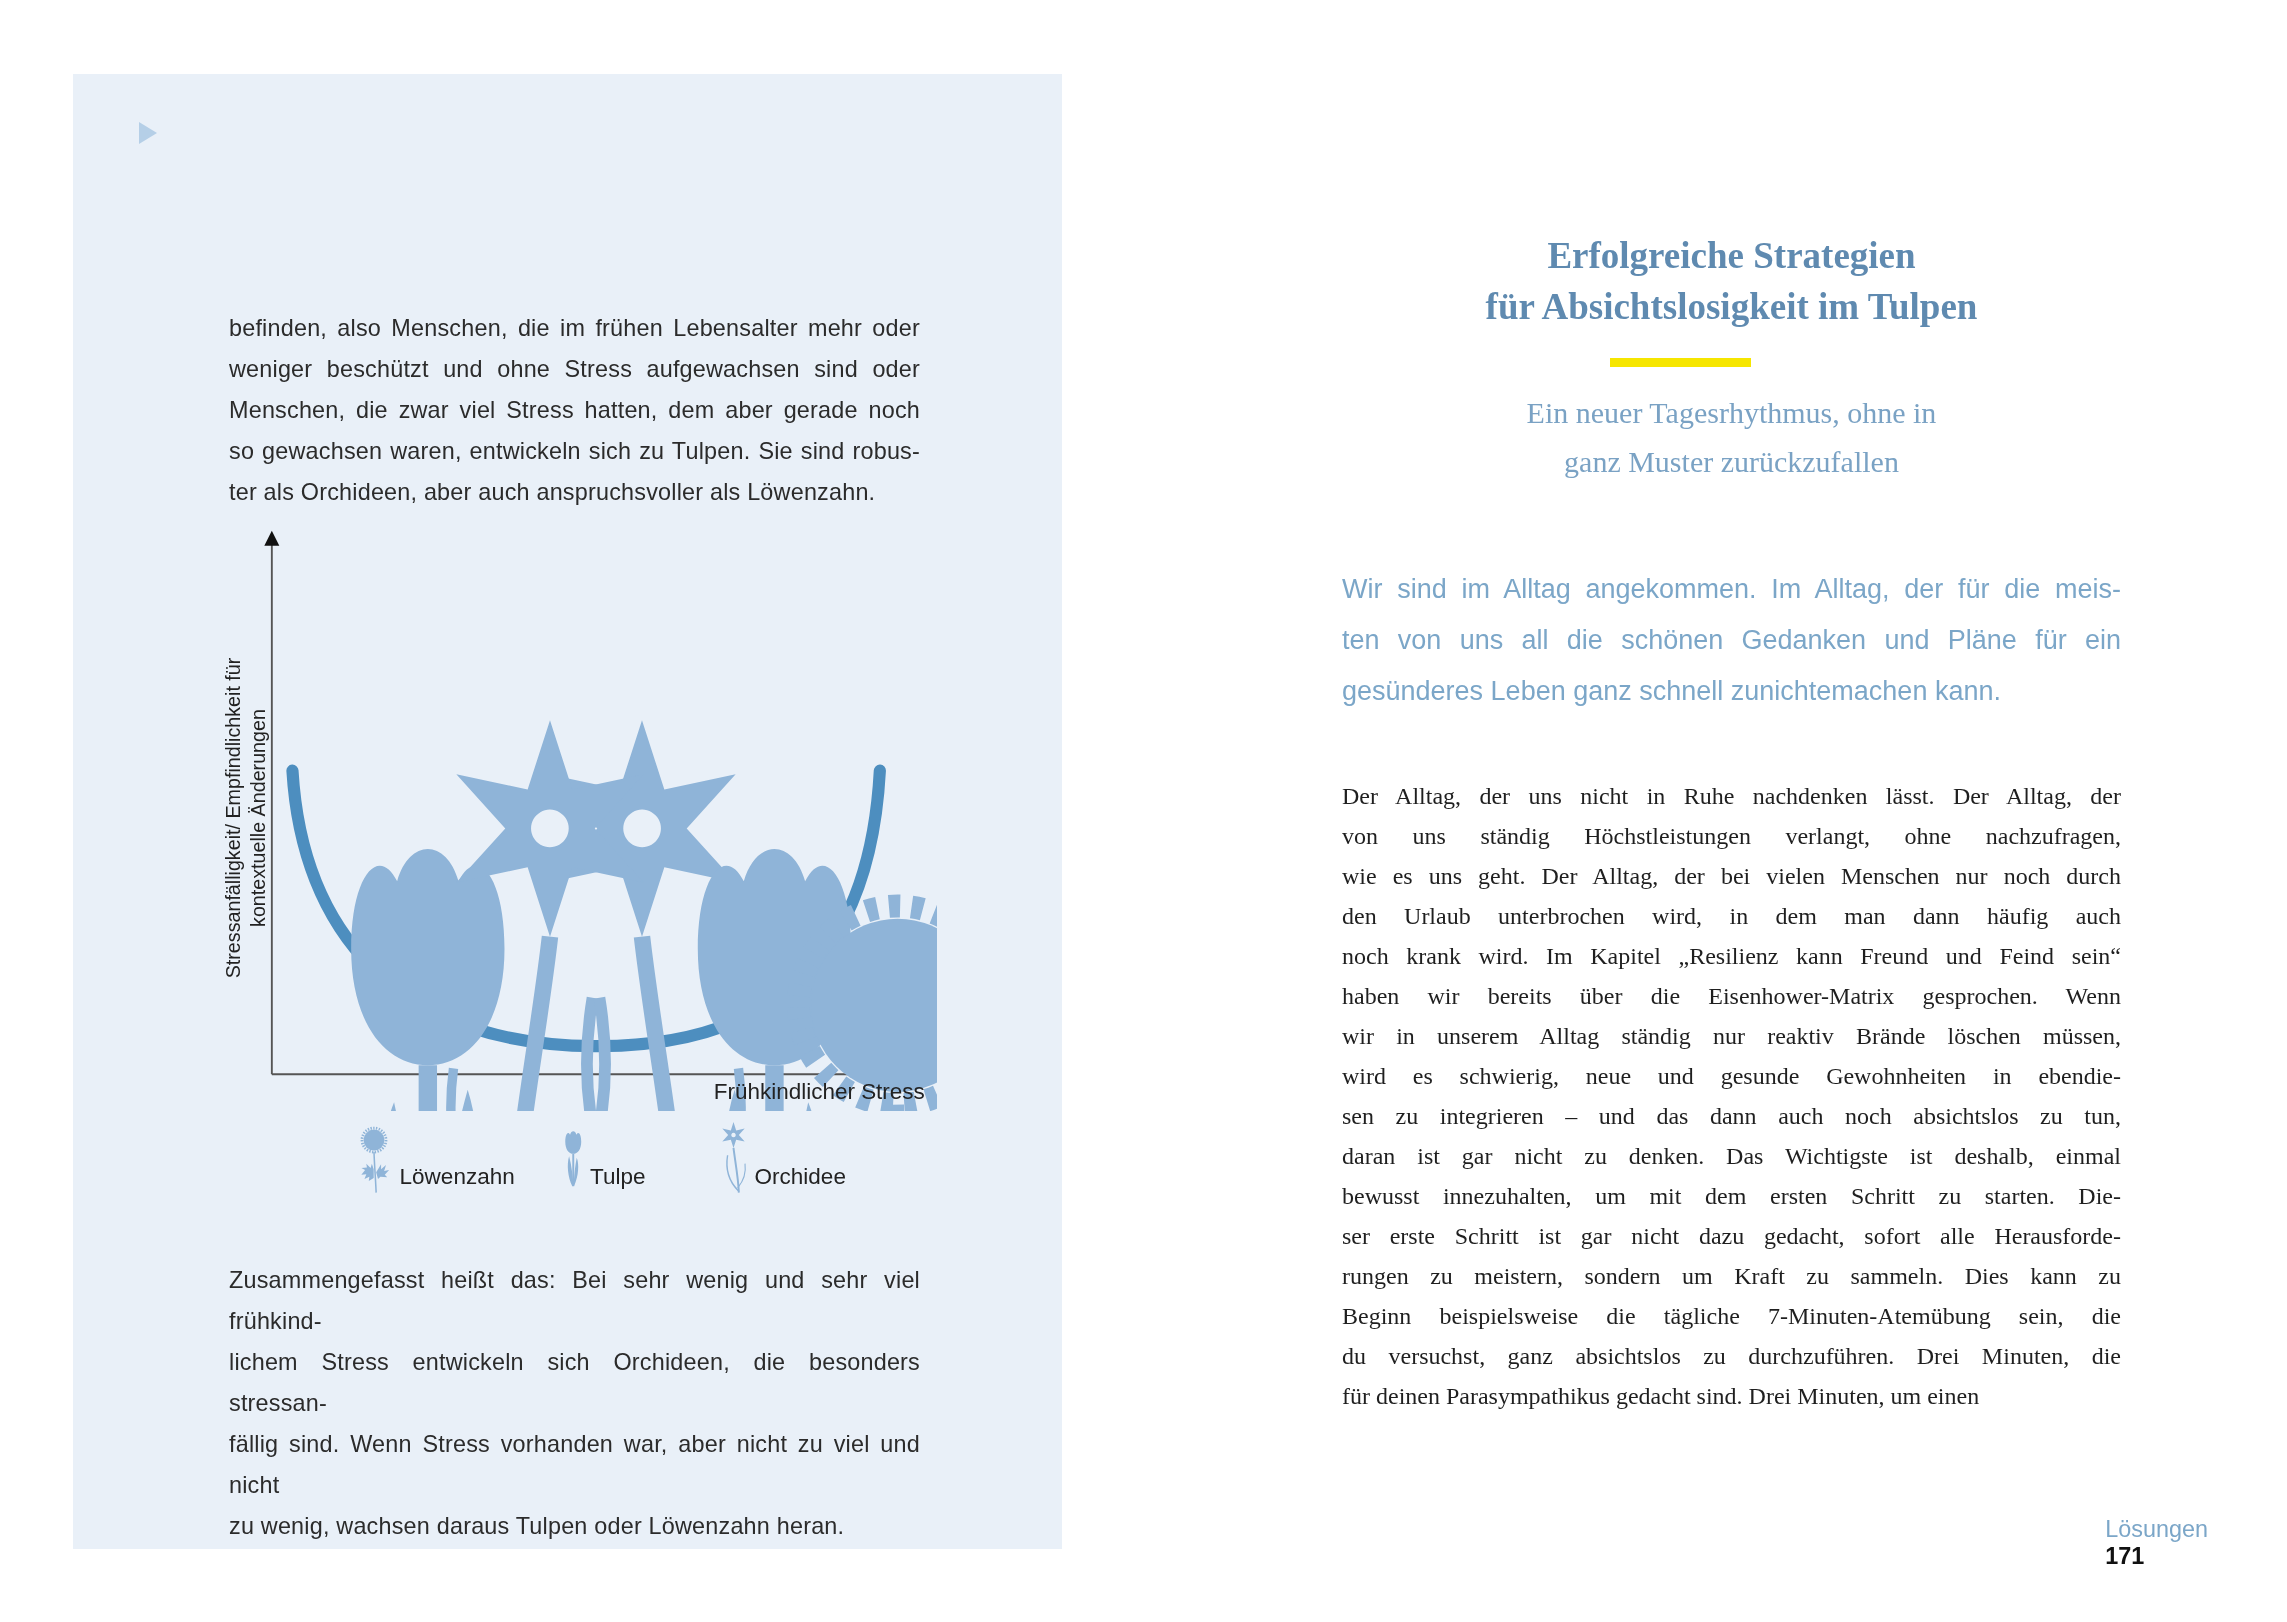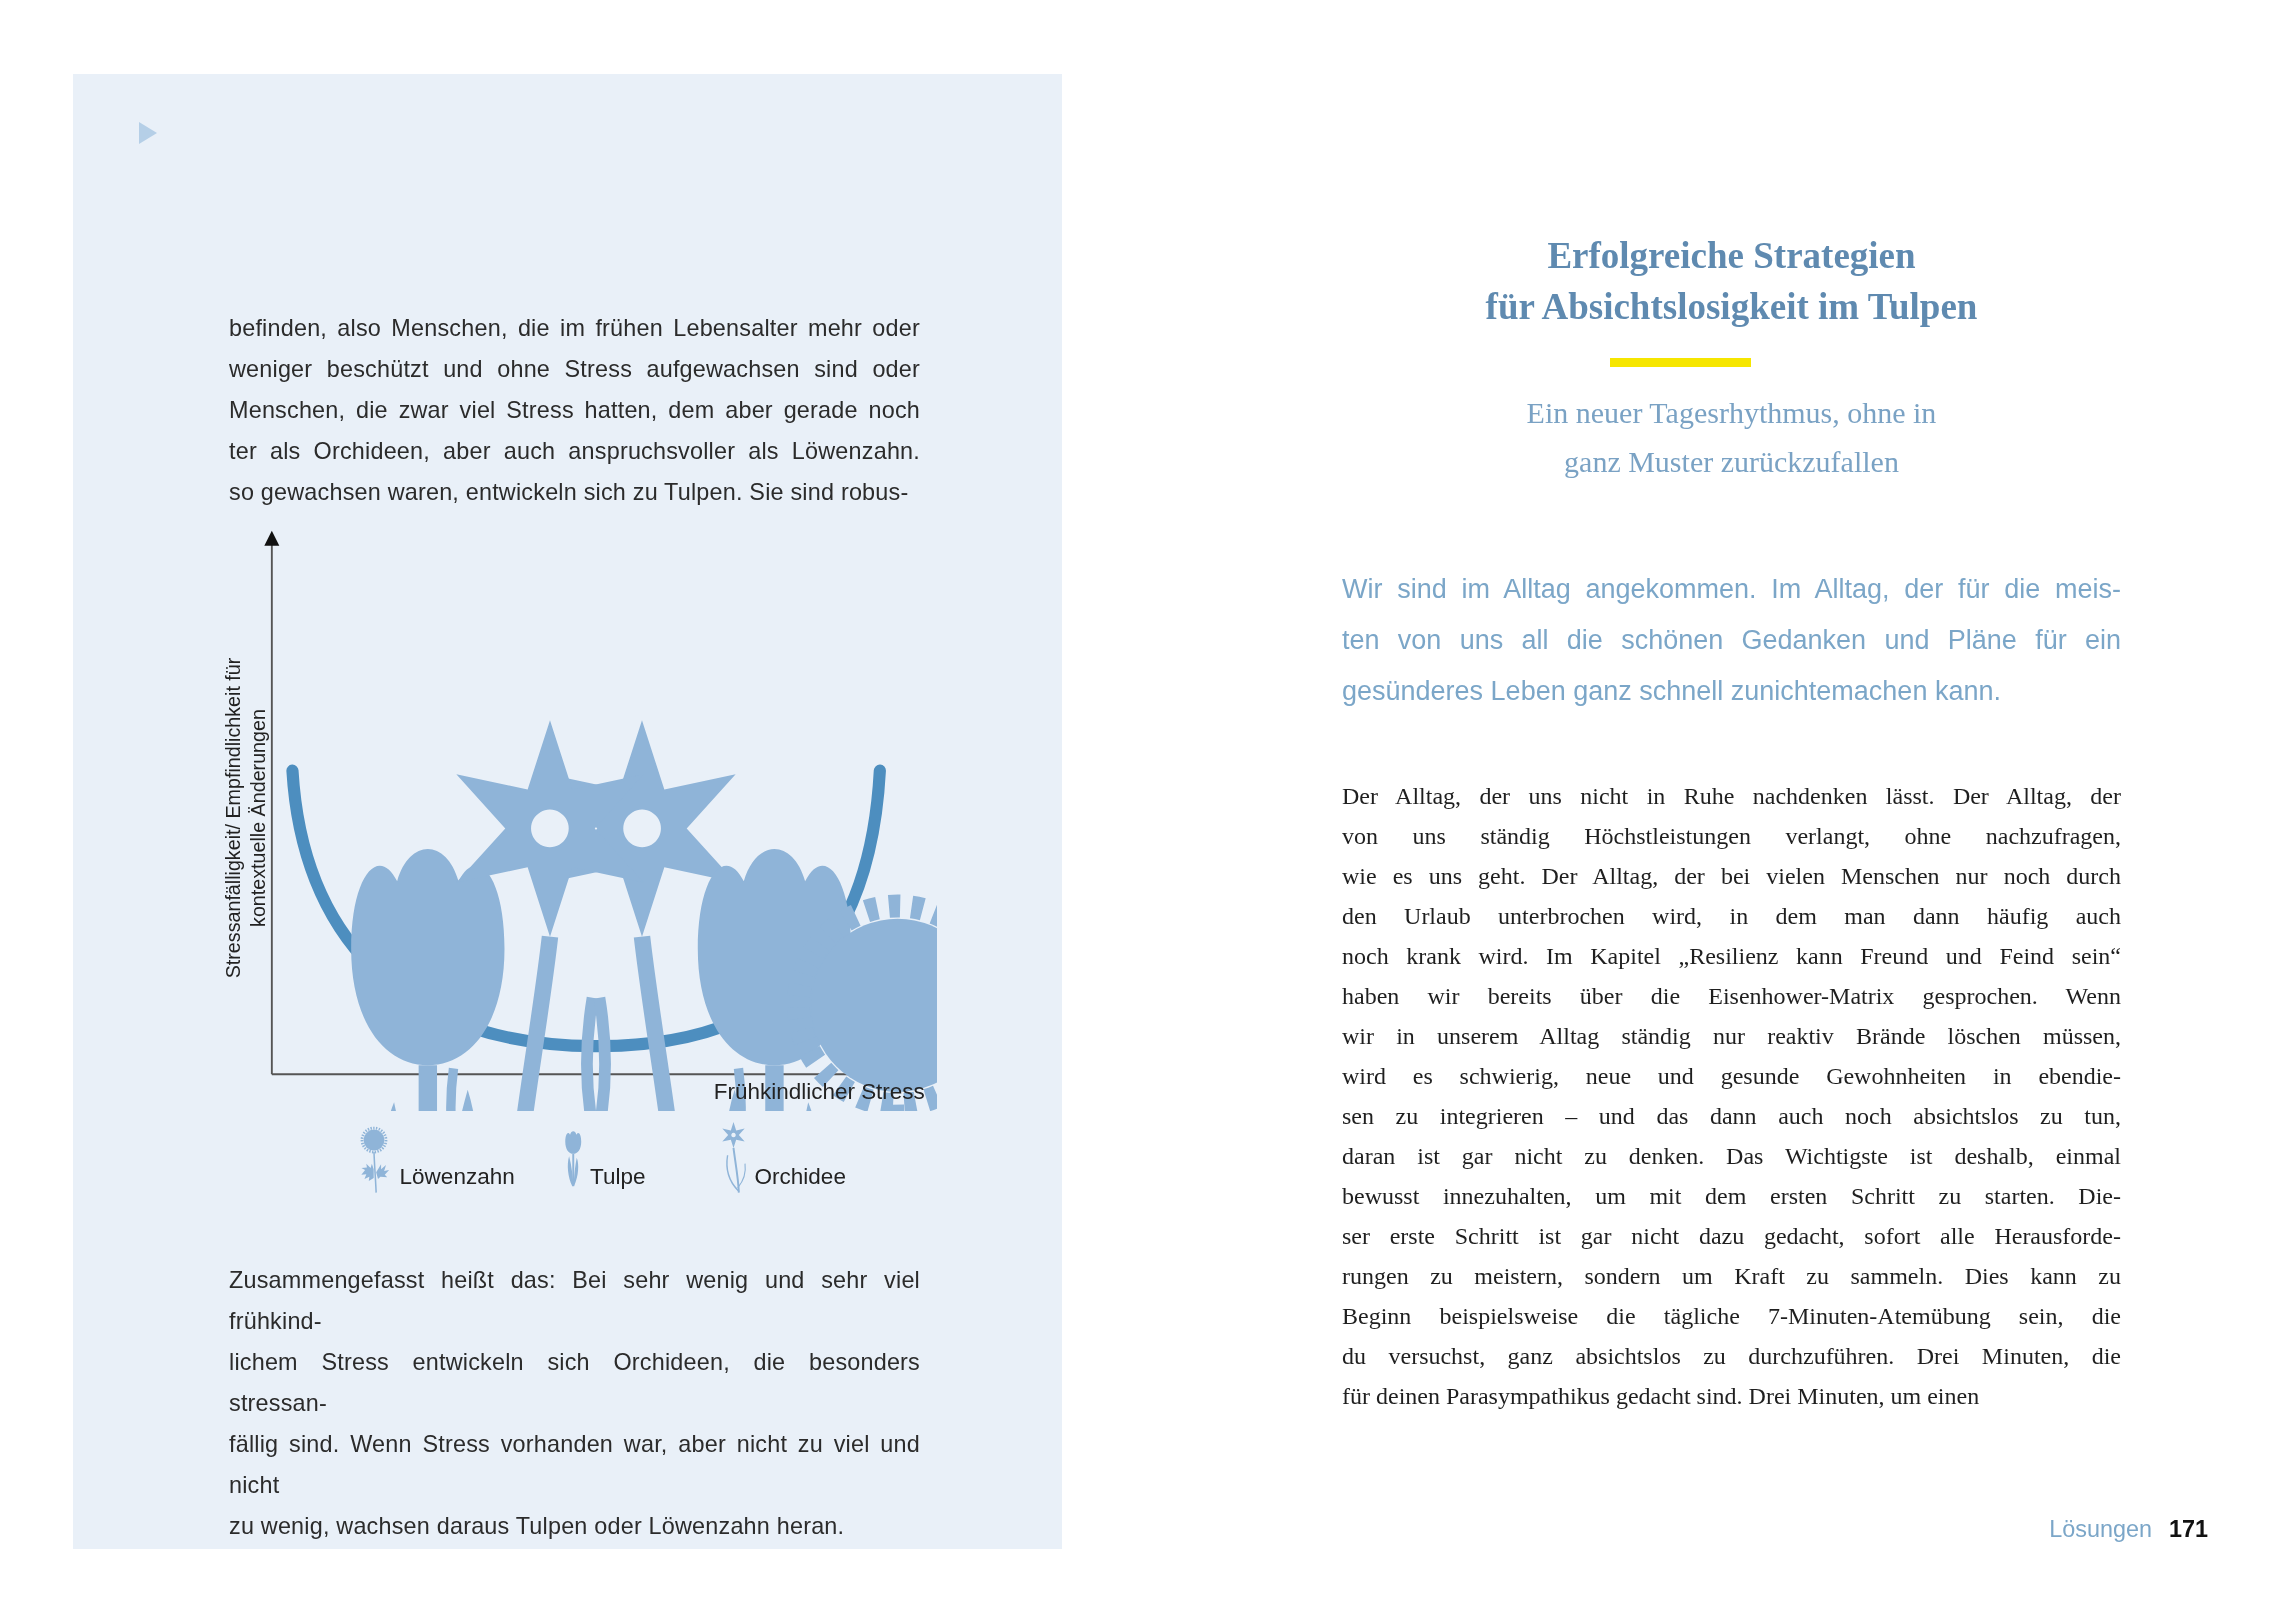--- a/index.html
+++ b/index.html
@@ -71,21 +71,21 @@
     position:absolute; left:1342px; top:564px; width:779px;
     font-size:27px; line-height:51px; color:#7ba6c8;
   }
   .rp-body {
     position:absolute; left:1342px; top:776px; width:779px;
     font-family:"Liberation Serif", serif;
     font-size:24px; line-height:40px; color:#1f1f1f;
   }
   .rp-footer {
     position:absolute; right:79px; top:1516px;
-    font-size:23.4px; display:flex; align-items:baseline; gap:17px;
+    font-size:23.4px; display:flex; align-items:baseline; flex-direction:column;
   }
   .rp-footer .sec { color:#7ba6c8; }
   .rp-footer .num { color:#111111; font-weight:bold; }
 </style>
 </head>
 <body>
 
 <svg width="0" height="0" style="position:absolute" aria-hidden="true">
   <defs>
     <symbol id="sym-orchid" viewBox="0 0 110 260">
@@ -114,22 +114,22 @@
 <div class="sheet">
 
   <div class="panel">
 
     <div class="marker-triangle"></div>
 
     <div class="para-left para-top justified">
         <div class="bline">befinden, also Menschen, die im frühen Lebensalter mehr oder</div>
         <div class="bline">weniger beschützt und ohne Stress aufgewachsen sind oder</div>
         <div class="bline">Menschen, die zwar viel Stress hatten, dem aber gerade noch</div>
+        <div class="bline">so gewachsen waren, entwickeln sich zu Tulpen. Sie sind robus-</div>
         <div class="bline">ter als Orchideen, aber auch anspruchsvoller als Löwenzahn.</div>
-        <div class="bline">so gewachsen waren, entwickeln sich zu Tulpen. Sie sind robus-</div>
       </div>
 
     <div class="y-axis-label">Stressanfälligkeit/ Empfindlichkeit für
 kontextuelle Änderungen</div>
 
     <div class="chart-box">
       <svg width="712" height="586" viewBox="0 0 760 625">
 
         <line class="axis" x1="50" y1="16" x2="50" y2="586"></line>
         <polygon class="axis-head" points="50,6 42,22 58,22"></polygon>

